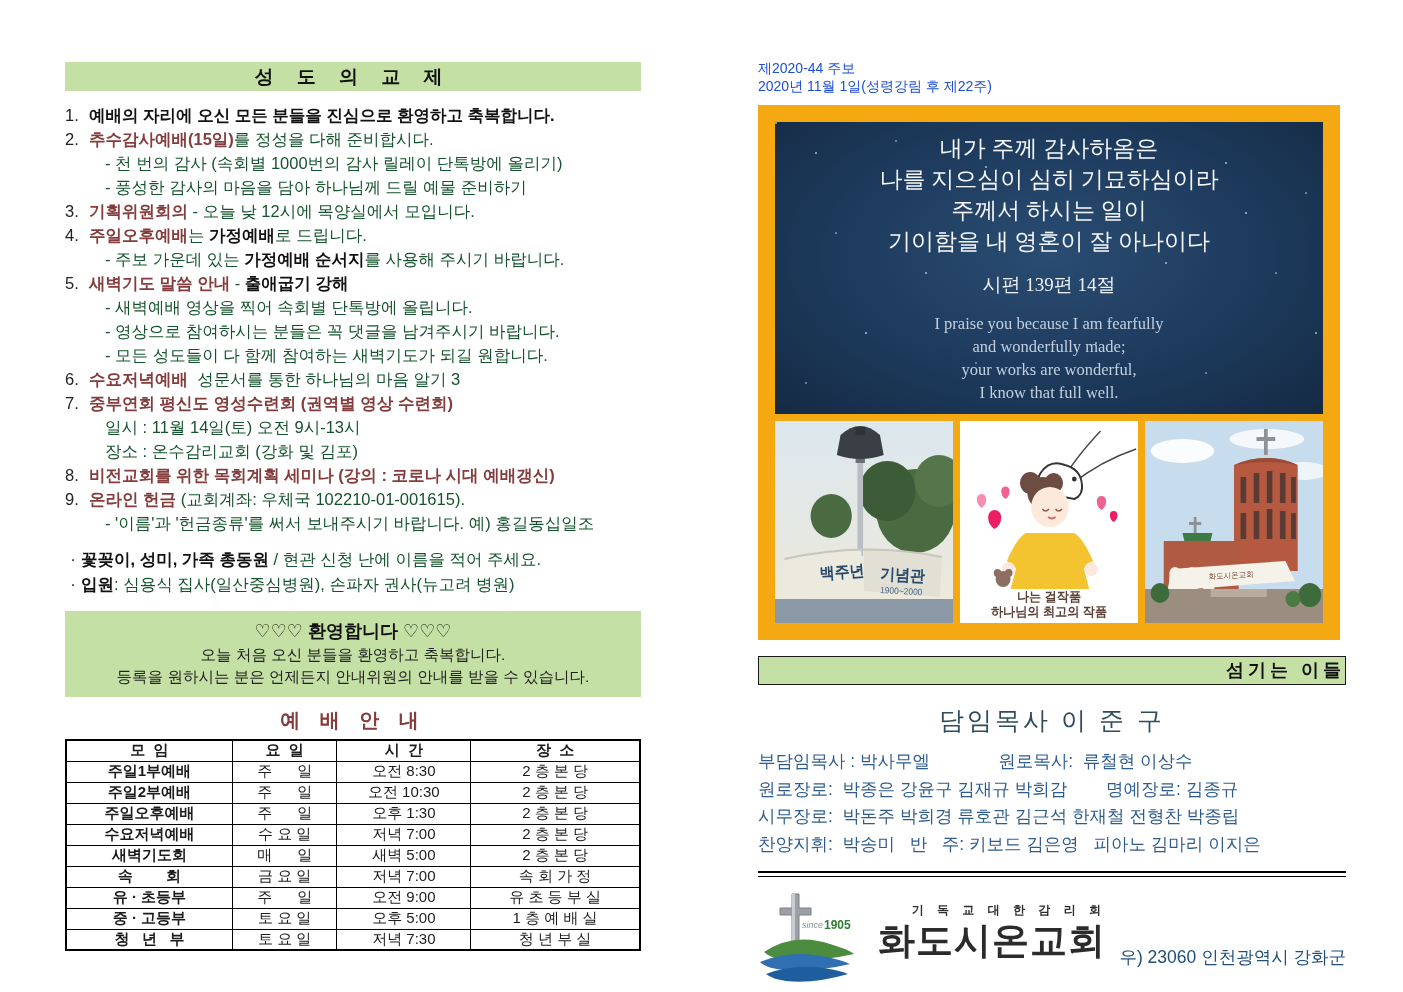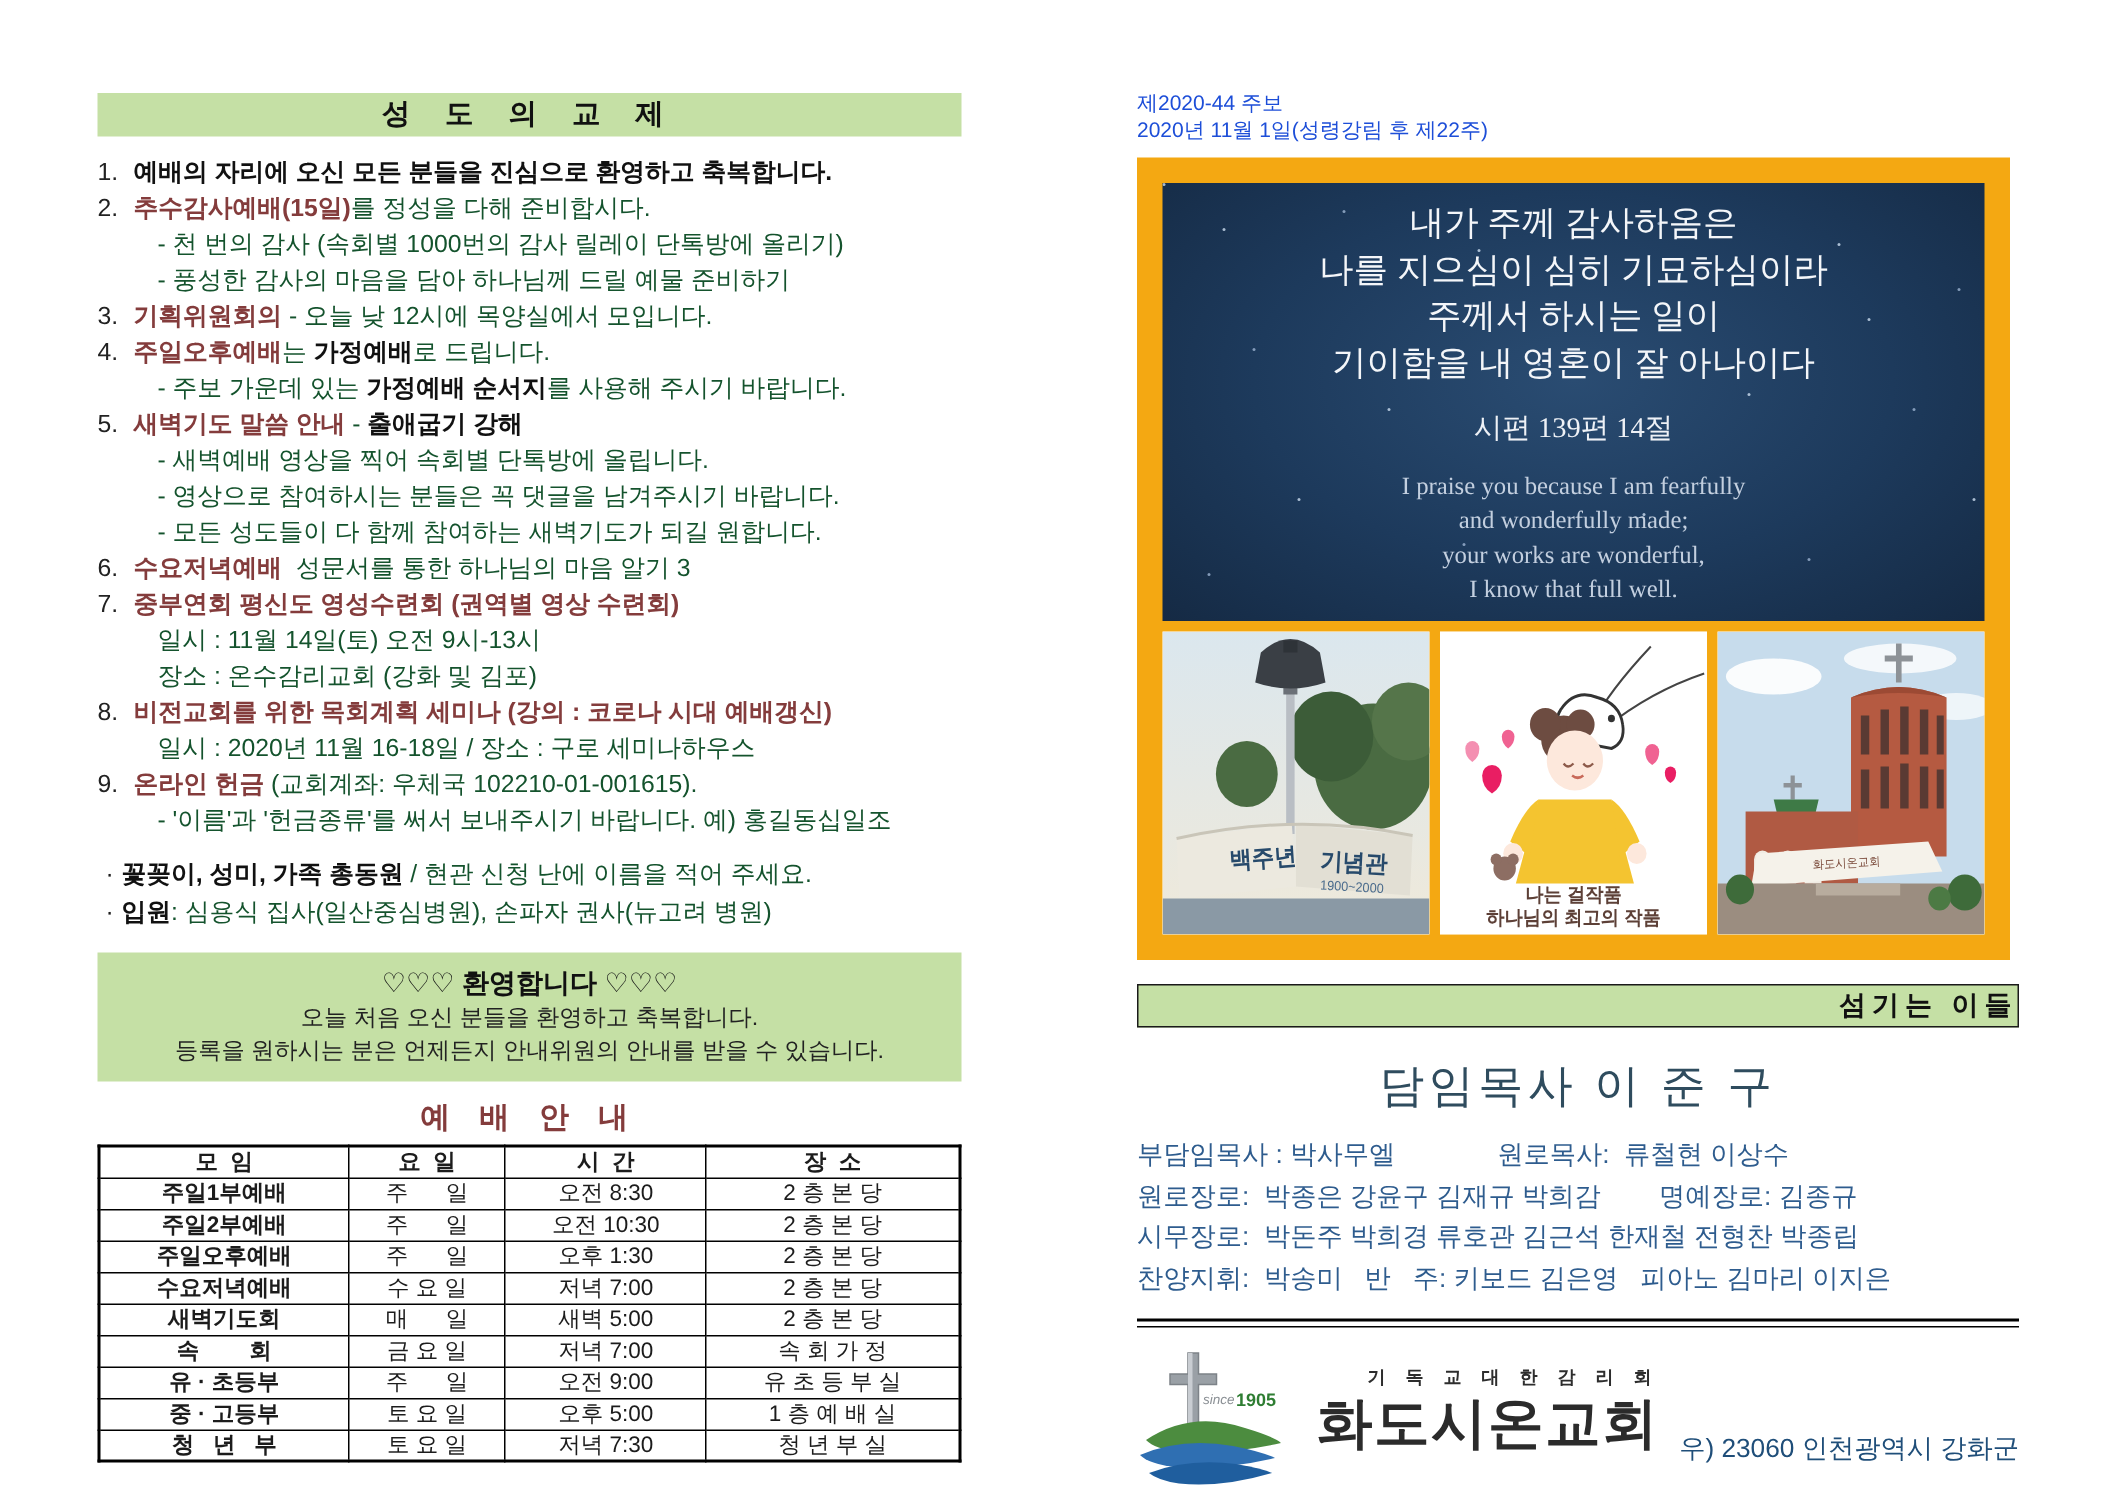--- a/index.html
+++ b/index.html
@@ -56,21 +56,21 @@
            color:#eef1f6; position:relative; }
   .v-en { font-family:"Liberation Serif","DejaVu Serif",serif; font-size:16.5px; line-height:23px;
           color:#c3cfdf; margin-top:14px; position:relative; }
   .photos { margin-top:7px; display:grid; grid-template-columns:1fr 1fr 1fr; gap:7px; height:202px; }
   .photo { position:relative; overflow:hidden; background:#fff; }
   .photo svg { display:block; width:100%; height:100%; }
 
   .serving-bar { margin-top:16px; background:#c5e0a5; border:1px solid #1a1a1a; height:29px;
                  line-height:27px; text-align:right; font-size:18px; font-weight:bold;
                  letter-spacing:4px; color:#111; }
-  .pastor { margin-top:19px; text-align:center; font-size:30px; color:#2f4c5e; letter-spacing:3px; }
+  .pastor { margin-top:19px; text-align:center; font-size:25px; color:#2f4c5e; letter-spacing:3px; }
   .staff { margin-top:11px; color:#2e5c8e; font-size:17.5px; }
   .staff-line { line-height:27.5px; white-space:pre; }
   .dbl-rule { margin-top:13px; height:6px; border-top:2px solid #000; border-bottom:1px solid #000; }
 
   .footer { margin-top:13px; display:flex; }
   .logo-wrap { display:flex; align-items:flex-start; }
   .logo-mark { width:104px; height:96px; flex:none; }
   .logo-text { margin-left:16px;text-align:right; }
   .denom { font-size:12px; letter-spacing:5px; color:#2d2d2d; margin:12px 0 0 10px; font-weight:bold; }
   .church-name { font-size:37px; font-weight:bold; color:#2b2b2b; letter-spacing:1px; line-height:44px; }
@@ -118,21 +118,20 @@
         <div class="ann-line">
           <span class="num">7.</span>
           <span class="txt"><span class="seg-em">중부연회 평신도 영성수련회 (권역별 영상 수련회)</span></span>
         </div>
         <div class="sub-line"><span class="seg-r">일시 : 11월 14일(토) 오전 9시-13시</span></div>
         <div class="sub-line"><span class="seg-r">장소 : 온수감리교회 (강화 및 김포)</span></div>
         <div class="ann-line">
           <span class="num">8.</span>
           <span class="txt"><span class="seg-em">비전교회를 위한 목회계획 세미나 (강의 : 코로나 시대 예배갱신)</span></span>
         </div>
-        <div class="sub-line"><span class="seg-r">일시 : 2020년 11월 16-18일 / 장소 : 구로 세미나하우스</span></div>
         <div class="ann-line">
           <span class="num">9.</span>
           <span class="txt"><span class="seg-em">온라인 헌금</span><span class="seg-r"> (교회계좌: 우체국 102210-01-001615).</span></span>
         </div>
         <div class="sub-line"><span class="seg-r">- '이름'과 '헌금종류'를 써서 보내주시기 바랍니다. 예) 홍길동십일조</span></div>
       </div>
 
     <div class="notes" id="notes">
         <div class="note-line">
           <span class="bullet">·</span>

